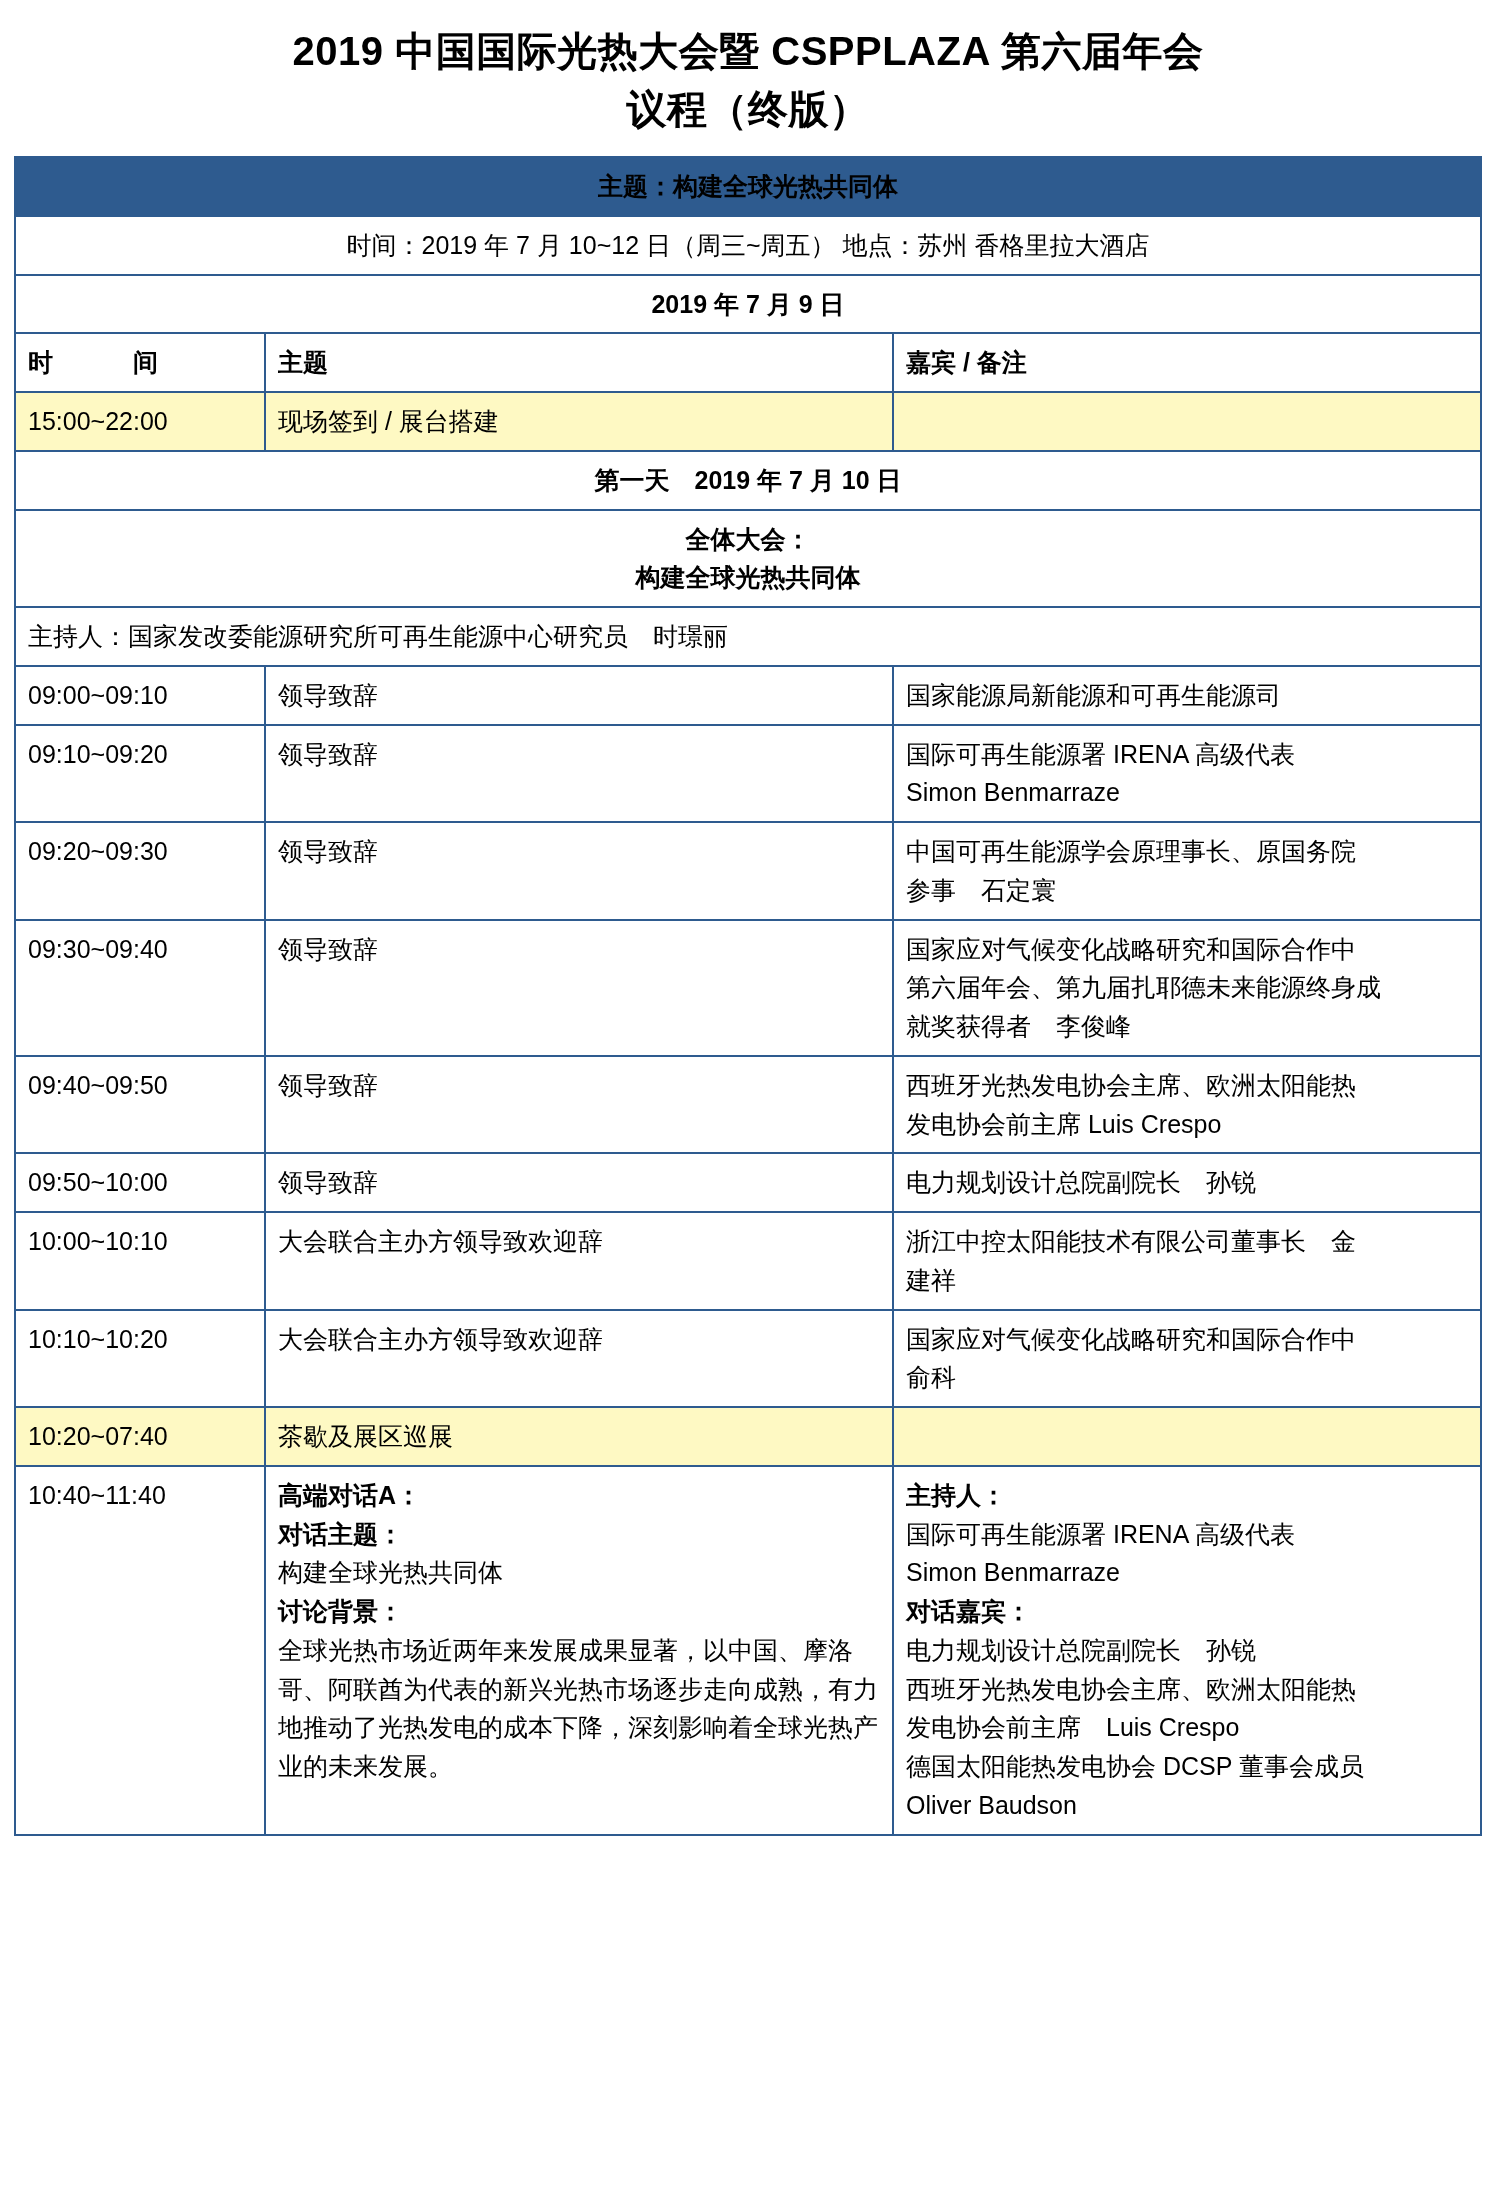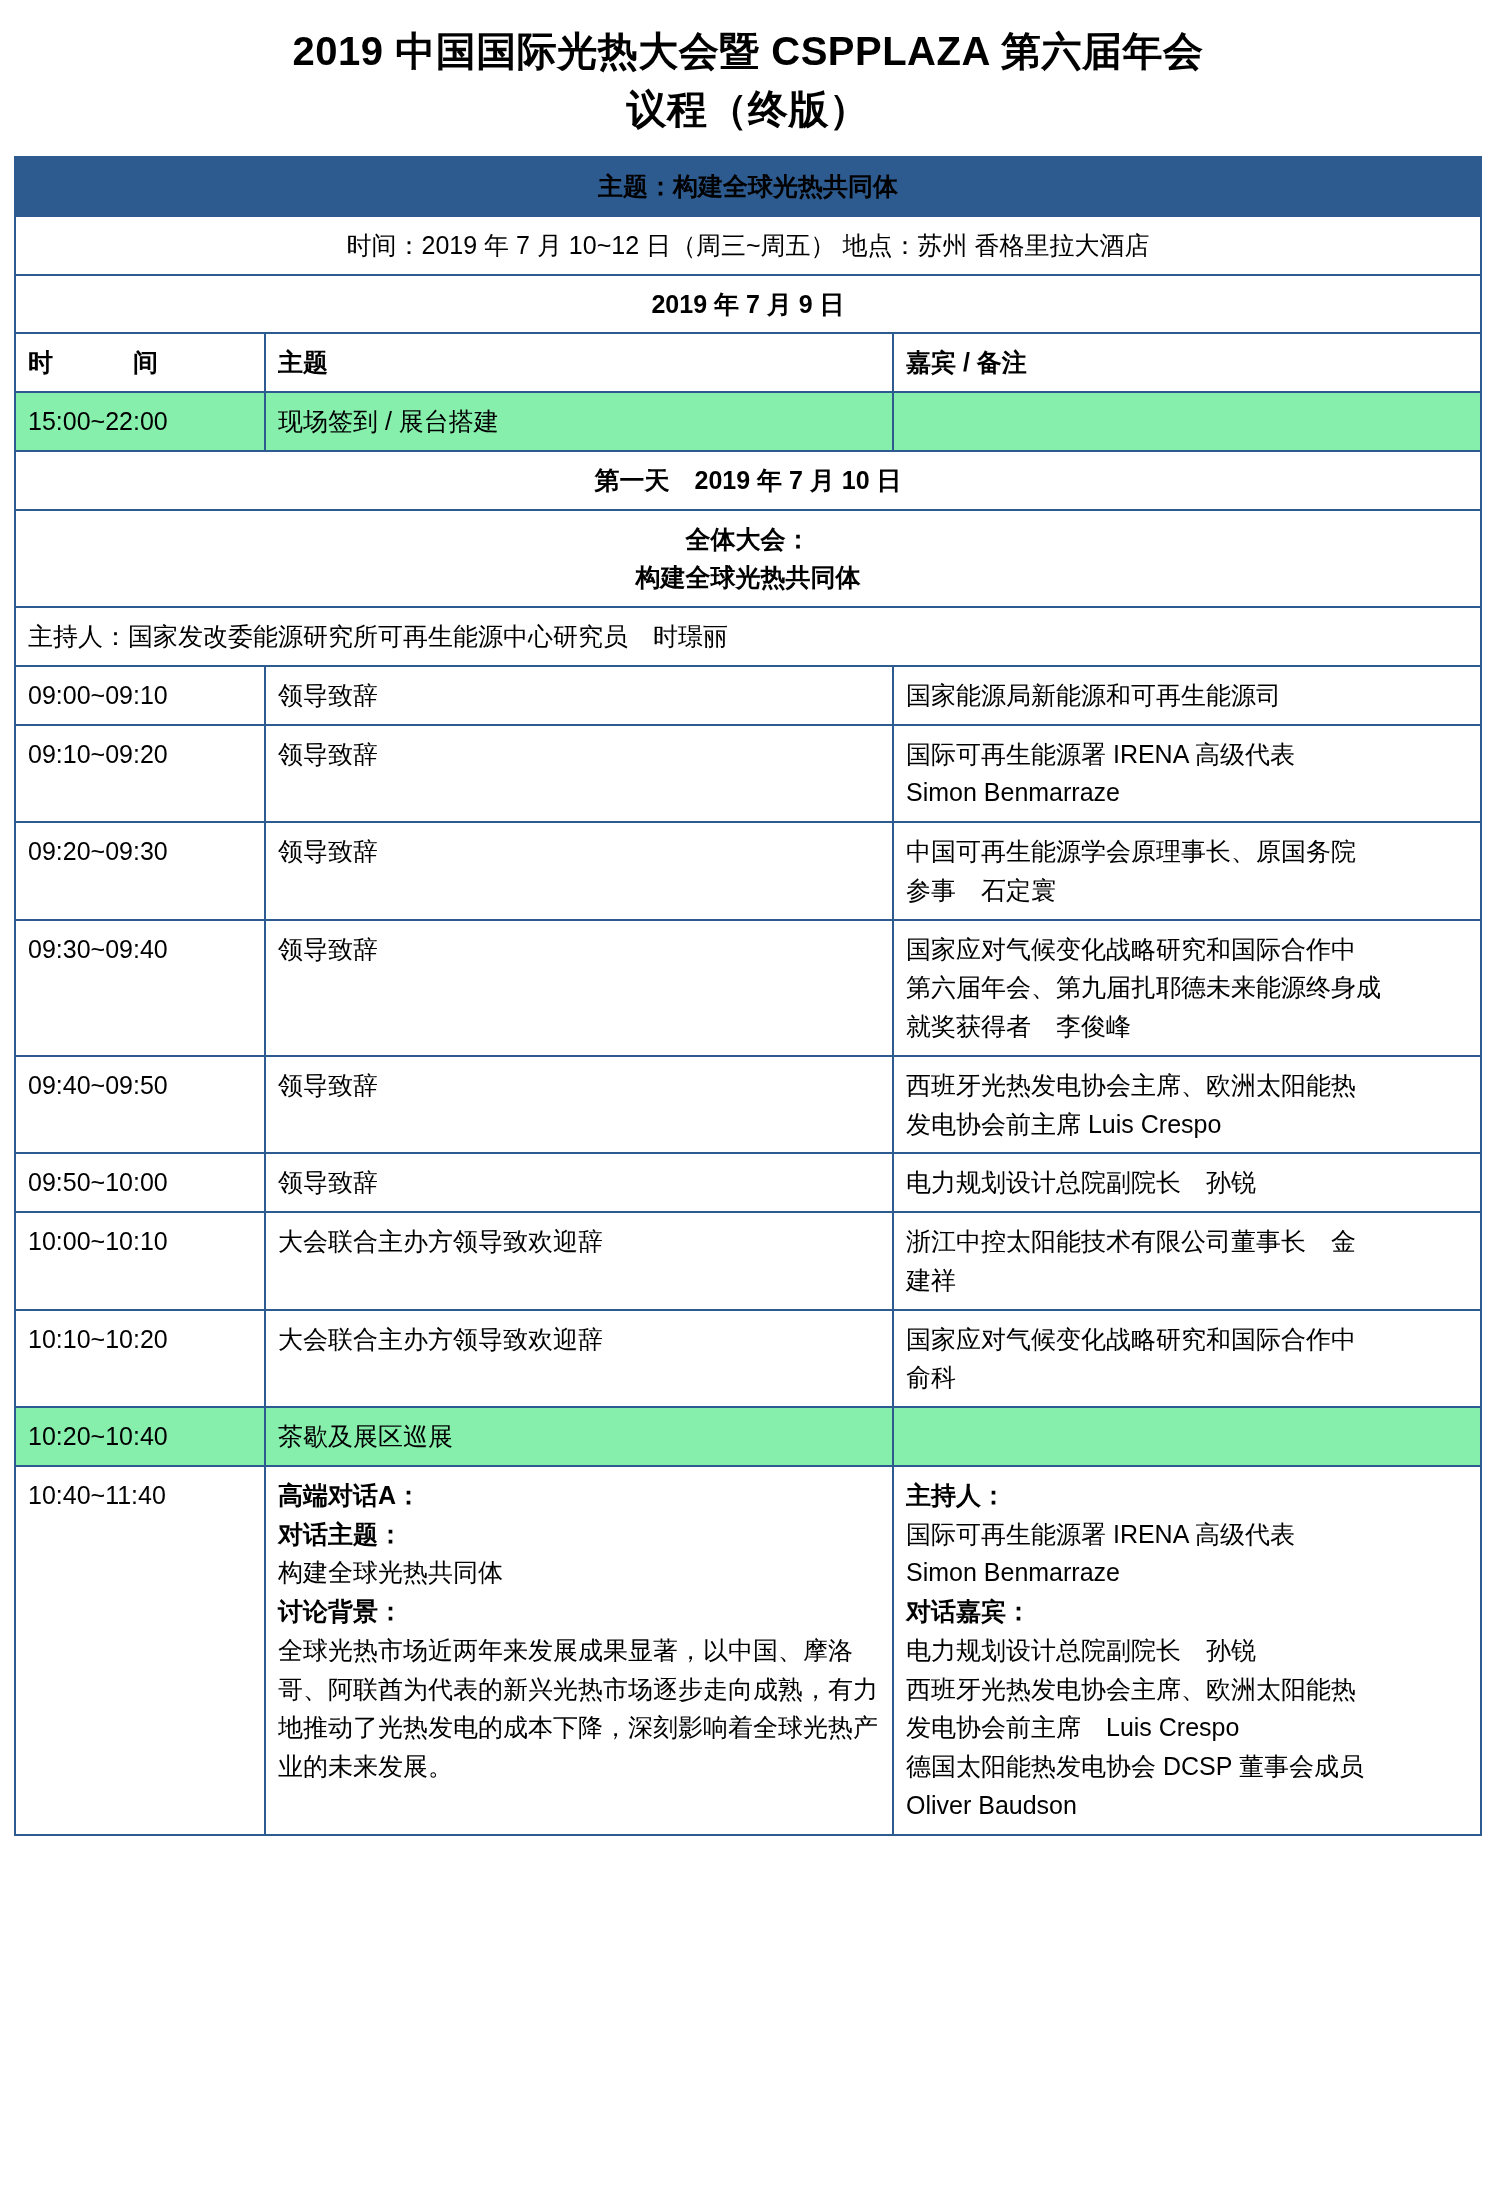--- a/index.html
+++ b/index.html
@@ -71,21 +71,21 @@
   .row-head td {
     font-weight: bold;
     font-size: 27px;
     color: #1f3f6e;
     padding: 9px 12px;
   }
   .row-head td.th-time {
     letter-spacing: 10px;
   }
   .row-shaded td {
-    background: #86efac;
+    background: #fef9c3;
   }
   .row-center-blue td {
     text-align: center;
     font-weight: bold;
     color: #1f3f6e;
     font-size: 27px;
   }
   .row-host td {
     color: #1f3f6e;
     font-size: 25px;
@@ -207,21 +207,21 @@
       <tr>
         <td class="cell-time">10:10~10:20</td>
         <td>大会联合主办方领导致欢迎辞</td>
         <td>
             <div>国家应对气候变化战略研究和国际合作中</div>
             <div>俞科</div>
           </td>
       </tr>
 
       <tr class="row-shaded">
-        <td class="cell-time">10:20~10:40</td>
+        <td class="cell-time">10:20~07:40</td>
         <td>茶歇及展区巡展</td>
         <td></td>
       </tr>
 
       <tr>
         <td class="cell-time">
           <div class="mid-time">
               <span>10:40~11:40</span>
             </div>
         </td>

